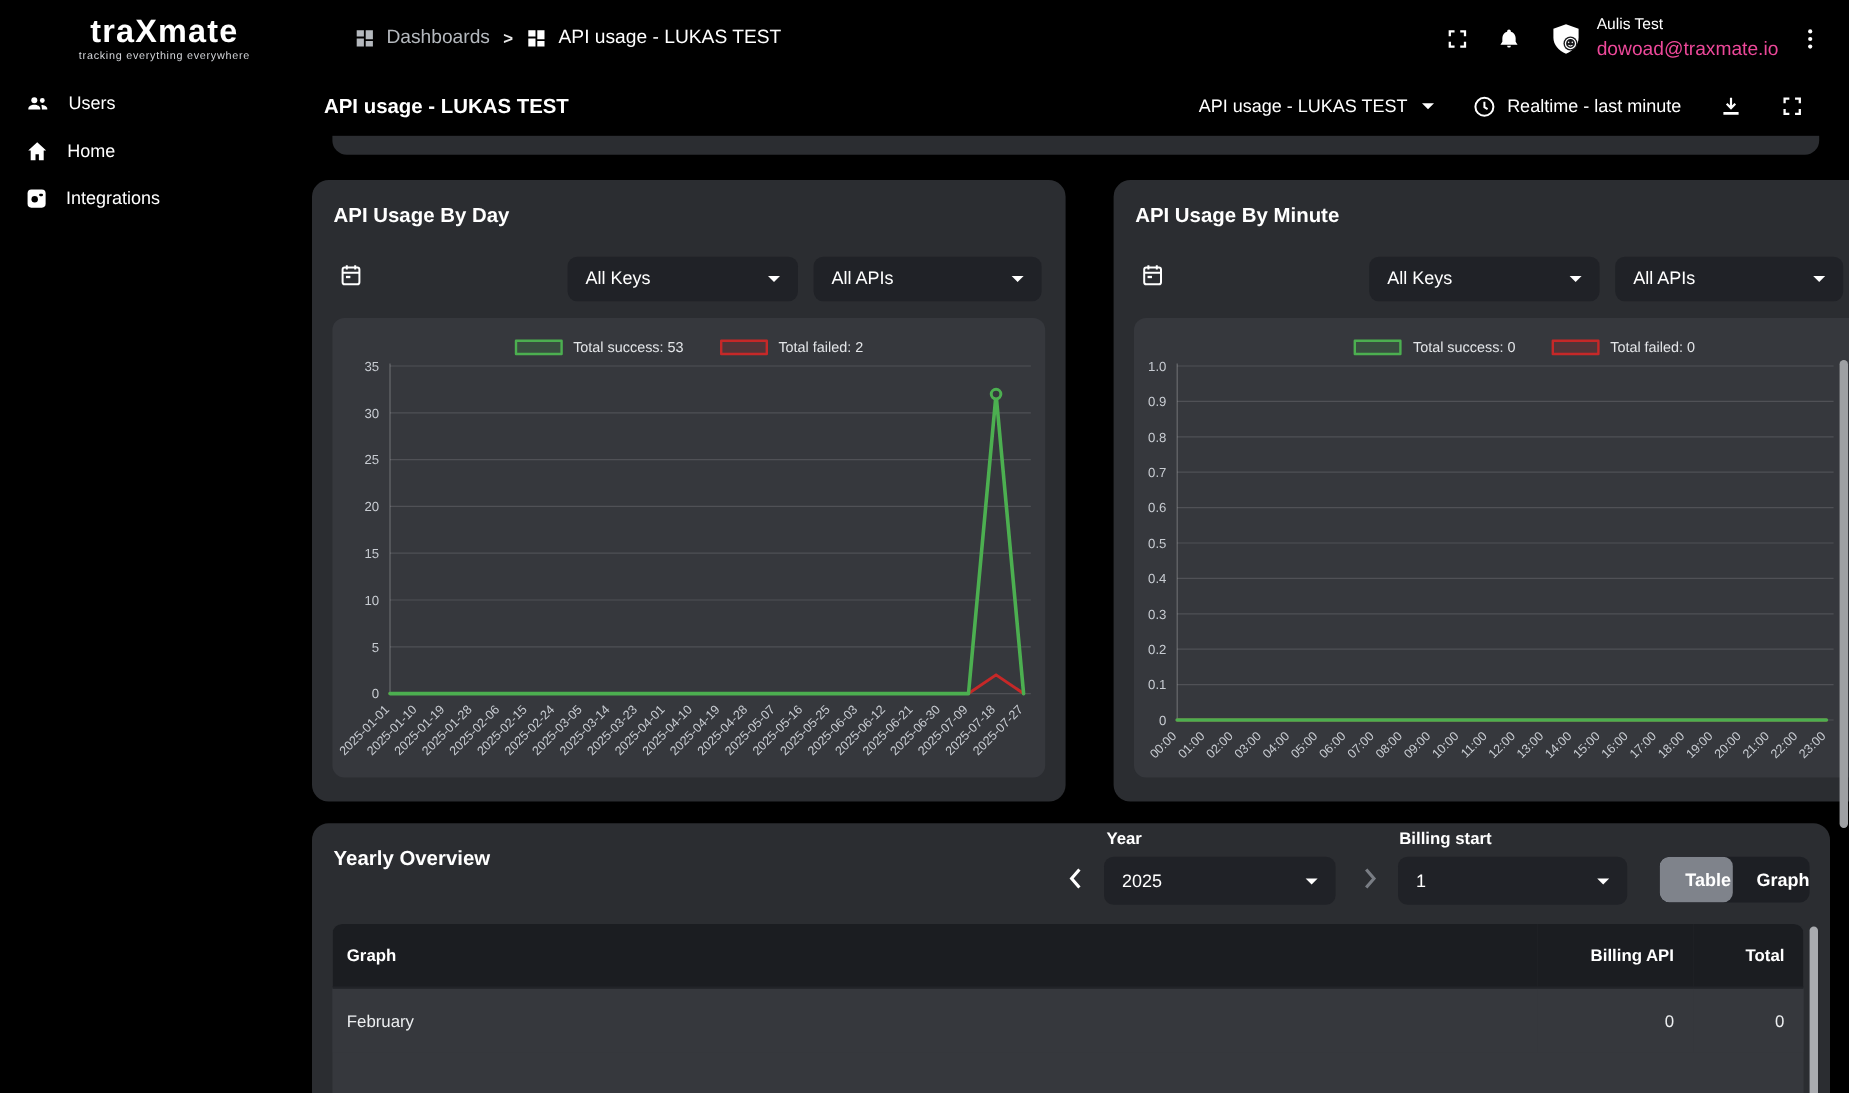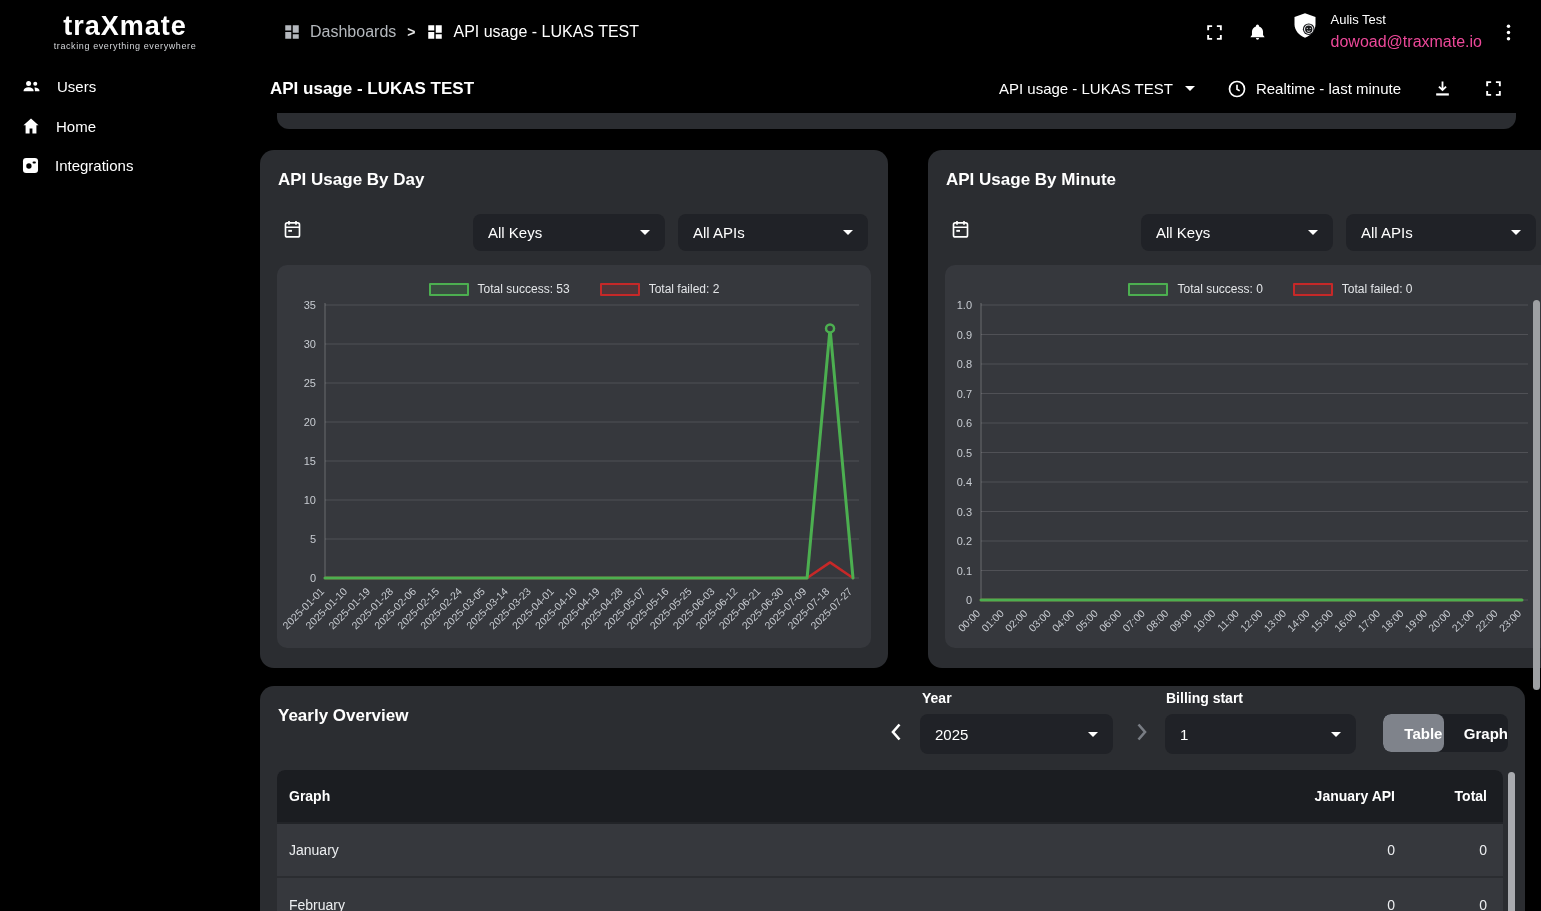--- a/index.html
+++ b/index.html
@@ -4,31 +4,31 @@
 <style>
   * { margin:0; padding:0; box-sizing:border-box; }
   html,body { width:1541px; height:911px; }
   body {
     background:#000; color:#fff; overflow:hidden; position:relative;
     font-family:"Liberation Sans", sans-serif;
   }
   svg { display:block; }
 
   
-  .topbar { position:absolute; top:0; left:0; right:0; height:64px; background:#000; display:flex; align-items:center; z-index:5; }
+  .topbar { position:absolute; top:0; left:12px; right:0; height:64px; background:#000; display:flex; align-items:center; z-index:5; }
   .logo-area { width:250px; text-align:center; cursor:pointer; }
   .logo-text { font-size:27px; font-weight:bold; letter-spacing:1px; line-height:1; }
   .logo-tagline { font-size:9px; color:#d4d6da; letter-spacing:0.6px; margin-top:1px; }
   .breadcrumb { display:flex; align-items:center; gap:11px; margin-left:33px; font-size:16px; }
   .crumb { display:flex; align-items:center; gap:9px; cursor:pointer; }
   .crumb-dim { color:#b4b8bd; font-weight:500; }
   .crumb-sep { color:#e8e8e8; font-size:14px; font-weight:bold; }
   .topbar-right { margin-left:auto; display:flex; align-items:center; gap:24px; margin-right:30px; }
   .icon-btn { background:none; border:none; color:#fff; cursor:pointer; display:flex; align-items:center; }
-  .user-block { display:flex; align-items:flex-start; gap:12px; cursor:pointer; }
+  .user-block { display:flex; align-items:center; gap:12px; cursor:pointer; }
   .user-texts { display:flex; flex-direction:column; line-height:1.45; }
   .user-name { font-size:13px; color:#fff; }
   .user-email { font-size:16px; color:#ec4899; }
 
   
   .sidebar { position:absolute; top:64px; left:0; width:250px; bottom:0; background:#000; padding-top:2px; }
   .side-item { display:flex; align-items:center; gap:15px; padding:10px 0 10px 21px; font-size:15px; font-weight:500; cursor:pointer; }
 
   
   .main { position:absolute; left:250px; top:64px; right:0; bottom:0; background:#000; }
@@ -416,30 +416,25 @@
       <div class="toggle">
         <button class="toggle-seg active">Table</button>
         <button class="toggle-seg">Graph</button>
       </div>
 
       <div class="table-wrap">
         <table>
           <thead>
             <tr>
               <th>Graph</th>
-              <th class="num col-loc">January API</th>
+              <th class="num col-loc">Billing API</th>
               <th class="num col-total">Total</th>
             </tr>
           </thead>
           <tbody id="yearly-tbody">
-              <tr>
-                <td class="">January</td>
-                <td class="num">0</td>
-                <td class="num">0</td>
-              </tr>
               <tr>
                 <td class="">February</td>
                 <td class="num">0</td>
                 <td class="num">0</td>
               </tr>
             </tbody>
         </table>
       </div>
       <div class="table-scroll-thumb"></div>
     </section>

